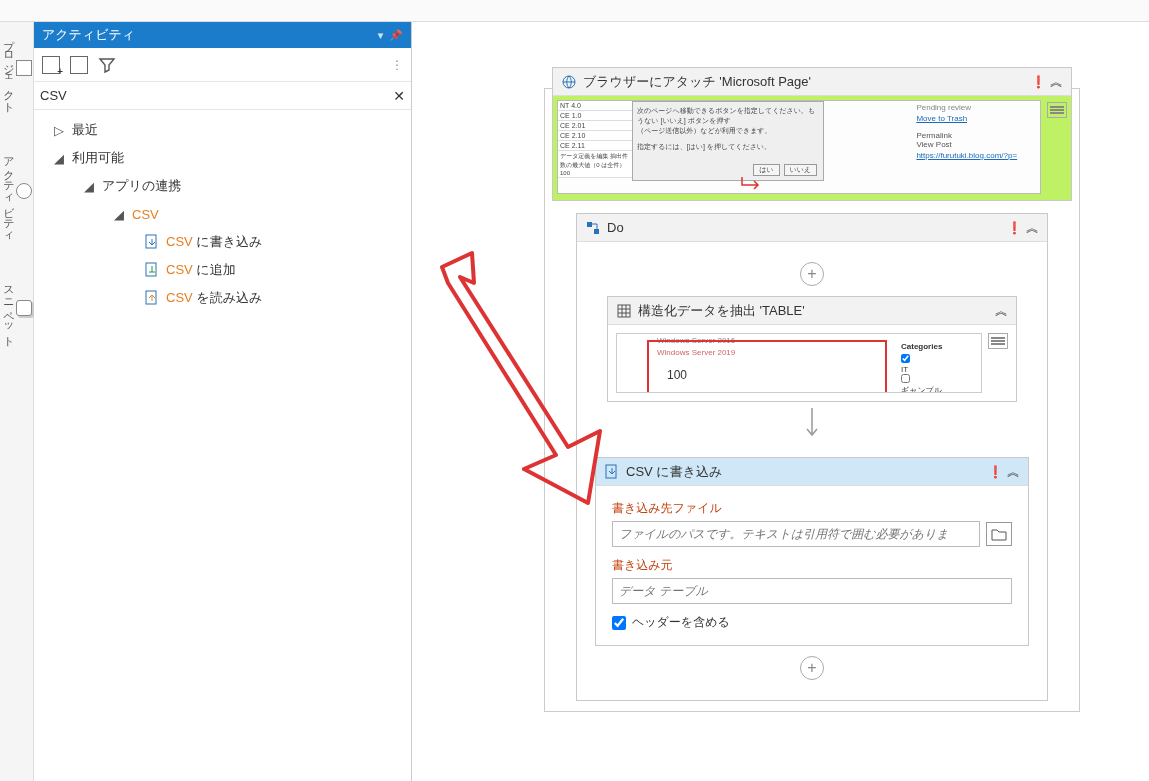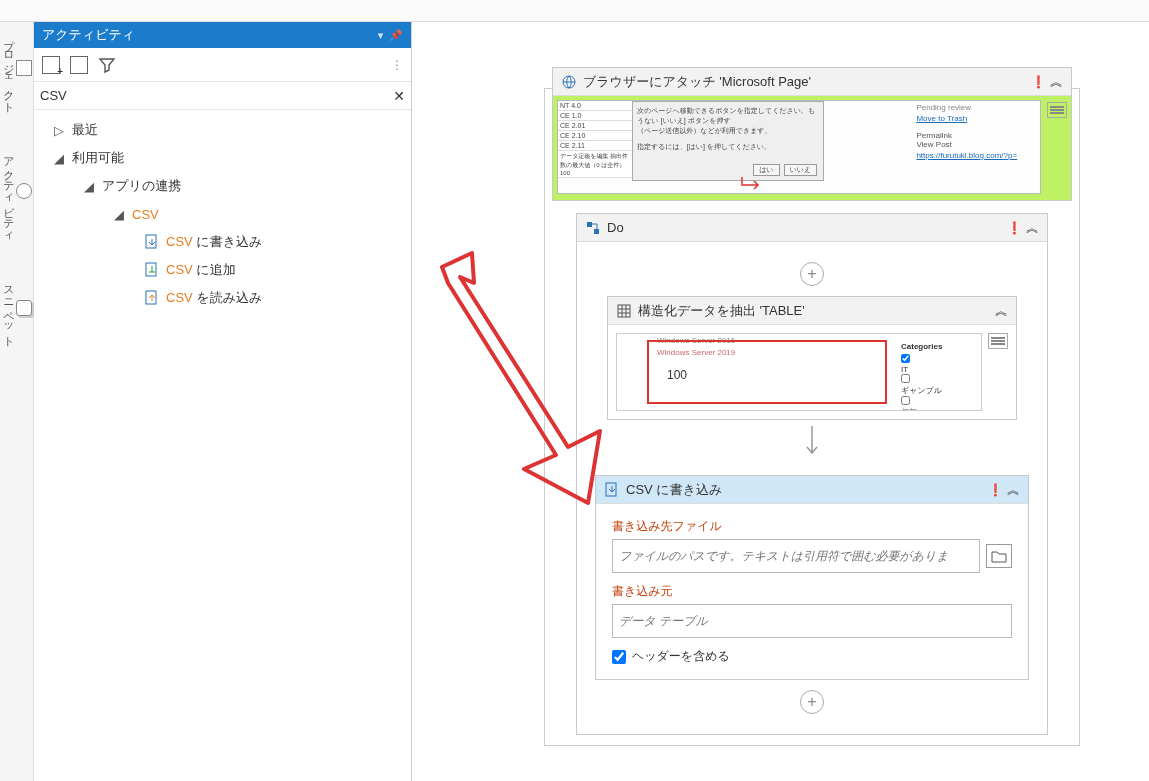--- a/index.html
+++ b/index.html
@@ -225,21 +225,21 @@
   .do-body { padding: 10px; }
 
   .extract-card {
     width: 410px;
     margin: 0 auto;
     border:1px solid #c9c9c9;
   }
   .extract-body { padding:8px; }
   .extract-thumb {
     border:1px solid #ccc;
-    height: 78px;
+    height: 60px;
     position:relative;
     font-size:8px;
     overflow:hidden;
   }
   .extract-thumb .red-box {
     position:absolute; left:30px; top:6px; width:240px; height:64px;
     border:2px solid #d33;
   }
   .extract-thumb .ws { position:absolute; left:40px; top:2px; font-size:8px; color:#888; }
   .extract-thumb .cat-box {
@@ -256,21 +256,21 @@
     margin: 10px auto 0;
     border:1px solid #c9c9c9;
   }
   .csv-body { padding: 14px 16px; }
   .field-label { font-size:12px; color:#c2410c; margin-bottom:4px; }
   .field-row { display:flex; gap:6px; align-items:center; margin-bottom:10px; }
   .txt-input {
     flex:1;
     height: 26px;
     border:1px solid #bbb;
-    padding: 16px 6px;
+    padding: 4px 6px;
     font-style: italic;
     color:#888;
     font-size:12px;
     background:#fff;
   }
   .folder-btn {
     width:26px; height:24px; border:1px solid #999;
     display:flex; align-items:center; justify-content:center;
     font-size:12px; background:#fff;
   }

